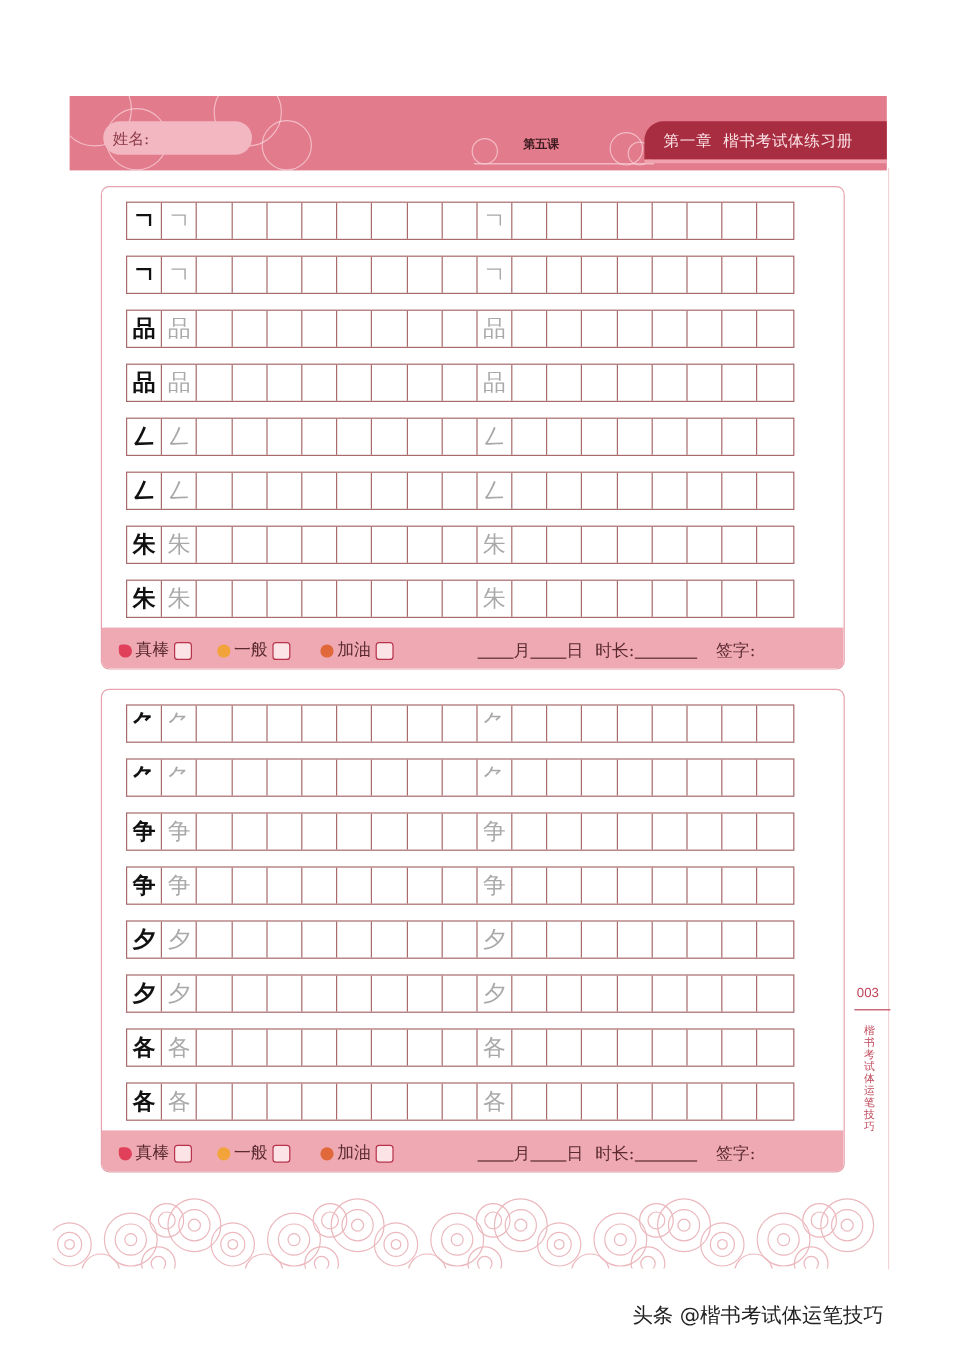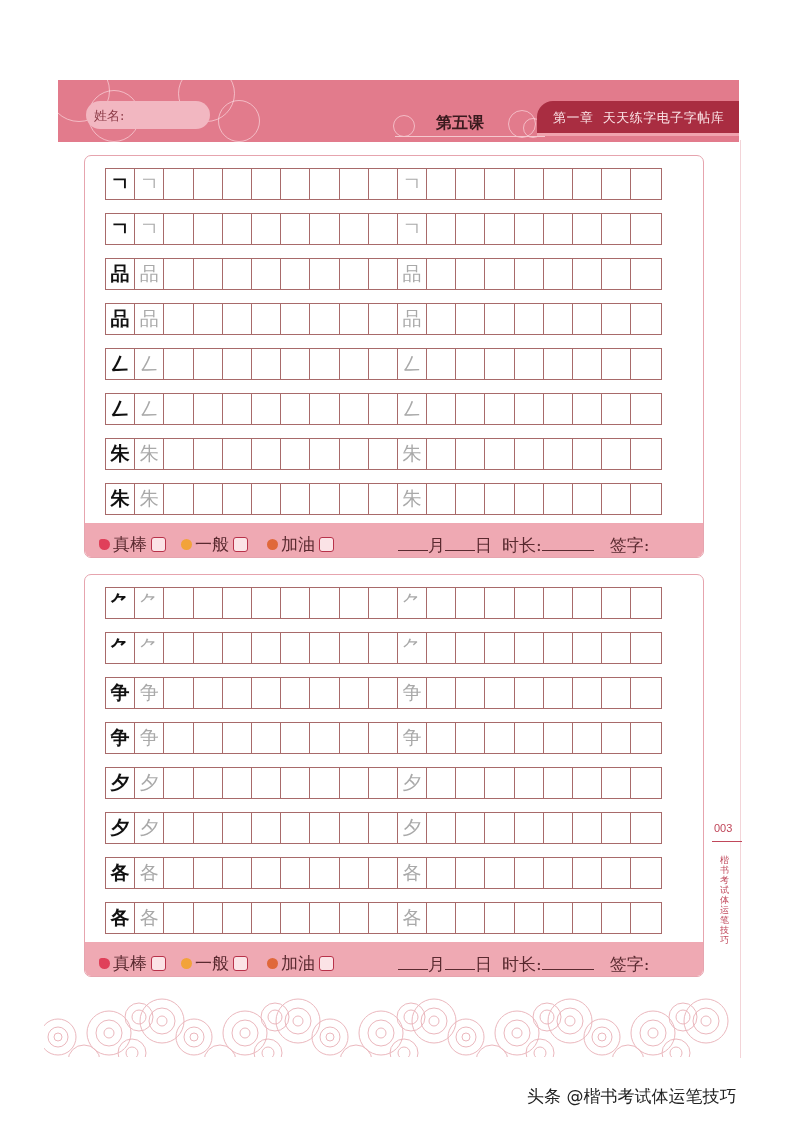--- a/index.html
+++ b/index.html
@@ -1,33 +1,33 @@
 <!DOCTYPE html>
 <html><head>
 <meta charset="utf-8">
 <style>
   html,body{margin:0;padding:0;}
   body{width:794px;height:1123px;background:#ffffff;position:relative;overflow:hidden;font-family:"DejaVu Serif","Liberation Serif",serif;}
   .header{position:absolute;left:58px;top:80px;width:681px;height:62px;background:#e27b8c;overflow:hidden;}
   .name-pill{position:absolute;left:86px;top:101px;width:124px;height:28px;background:#f2b7c1;border-radius:14px;}
   .name-label{position:absolute;left:94px;top:107px;font-size:13px;color:#8b3a46;text-align:center;}
-  .lesson-title{position:absolute;left:436px;top:113px;font-size:16px;font-weight:bold;color:#3a1a1e;}
+  .lesson-title{position:absolute;left:436px;top:113px;font-size:10px;font-weight:bold;color:#3a1a1e;}
   .lesson-underline{position:absolute;left:395px;top:136px;width:150px;height:1px;background:#f5c9cf;}
   .chapter-tab{position:absolute;left:537px;top:101px;width:202px;height:32px;background:#a92d41;border-radius:16px 0 0 0;}
   .chapter-text{position:absolute;left:553px;top:109px;font-size:13px;color:#fbe3e6;letter-spacing:0.5px;white-space:pre;}
   .chapter-stripe{position:absolute;left:537px;top:133px;width:202px;height:3px;background:#f0a3ae;}
   .sw{position:absolute;border:1.5px solid rgba(255,230,235,0.6);border-radius:50%;}
   .vline{position:absolute;left:740px;top:140px;width:1px;height:918px;background:#f3d4d8;}
   .panel{position:absolute;left:84px;width:618px;border:1.5px solid #e6a4ae;border-radius:7px;background:#fff;overflow:hidden;}
   .row{position:absolute;left:20px;height:30px;display:flex;border:1px solid #a86a6a;}
   .cell{width:29.2px;height:30px;border-right:1px solid #a86a6a;display:flex;align-items:center;justify-content:center;font-size:19px;box-sizing:border-box;font-family:"DejaVu Serif",serif;}
   .cell:last-child{border-right:none;}
   .cell.model{color:#111;font-weight:bold;}
   .cell.trace{color:#a9a9a9;}
-  .footer{position:absolute;left:0;bottom:0;width:618px;height:34px;background:#efa9b3;display:flex;align-items:center;font-size:17px;color:#5a2a30;}
+  .footer{position:absolute;left:0;bottom:0;width:618px;height:34px;background:#efa9b3;display:flex;align-items:center;font-size:14px;color:#5a2a30;}
   .fitem{position:absolute;display:flex;align-items:center;top:10px;}
   .cbox{width:13px;height:13px;border:1.5px solid #b8324a;border-radius:3px;background:#fbe3e6;margin-left:4px;}
   .ico{display:inline-block;width:11px;height:11px;border-radius:50%;margin-right:3px;}
   .blank{display:inline-block;border-bottom:1px solid #5a2a30;height:10px;}
   .page-num{position:absolute;left:714px;top:822px;font-size:11px;color:#c0475a;font-family:"Liberation Sans",sans-serif;}
   .page-num-line{position:absolute;left:712px;top:841px;width:30px;height:1px;background:#c0475a;}
   .side-title{position:absolute;left:720px;top:855px;width:12px;font-size:9px;color:#c0475a;line-height:10px;word-break:break-all;}
   .clouds{position:absolute;left:44px;top:995px;width:690px;height:62px;}
   .watermark{position:absolute;left:527px;top:1085px;font-size:17px;color:#222;font-family:"DejaVu Sans",sans-serif;}
 </style>
@@ -41,21 +41,21 @@
   <div class="sw" style="left:160px;top:20px;width:40px;height:40px;"></div>
   <div class="sw" style="left:335px;top:35px;width:20px;height:20px;"></div>
   <div class="sw" style="left:450px;top:30px;width:26px;height:26px;"></div>
   <div class="sw" style="left:465px;top:38px;width:18px;height:18px;"></div>
 </div>
 <div class="name-pill"></div>
 <div class="name-label">姓名:</div>
 <div class="lesson-title">第五课</div>
 <div class="lesson-underline"></div>
 <div class="chapter-tab"></div>
-<div class="chapter-text">第一章  天天练字电子字帖库</div>
+<div class="chapter-text">第一章  楷书考试体练习册</div>
 <div class="chapter-stripe"></div>
 
 <div class="vline"></div>
 
 <div class="panel" id="panel0" style="top:155px;height:401px;">
   <div class="footer">
     <div class="fitem" style="left:14px;">
       <span class="ico" style="background:#e0405a;border-radius:3px 6px 6px 6px;"></span>
       <span>真棒</span>
       <span class="cbox"></span>

